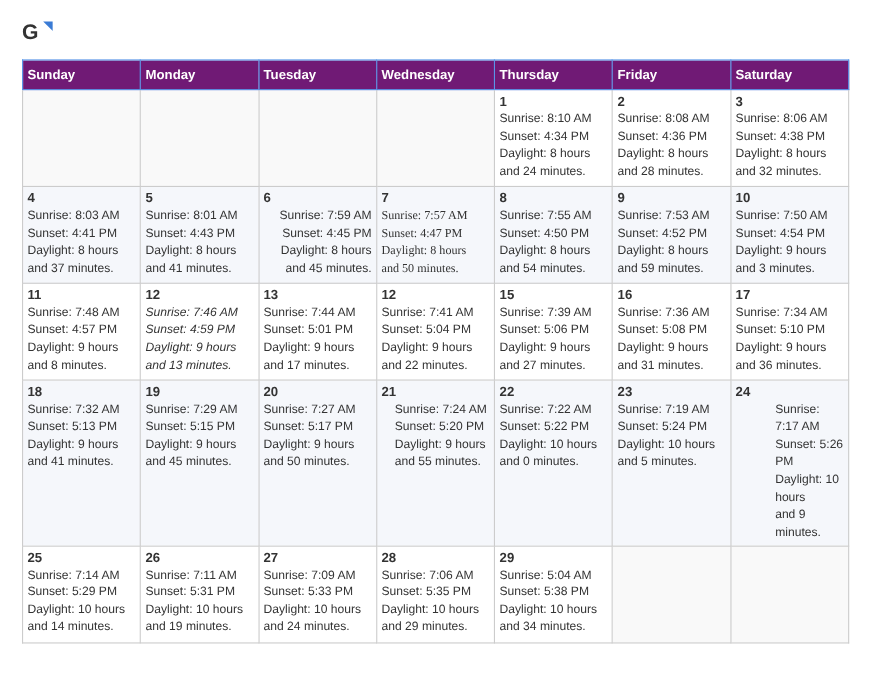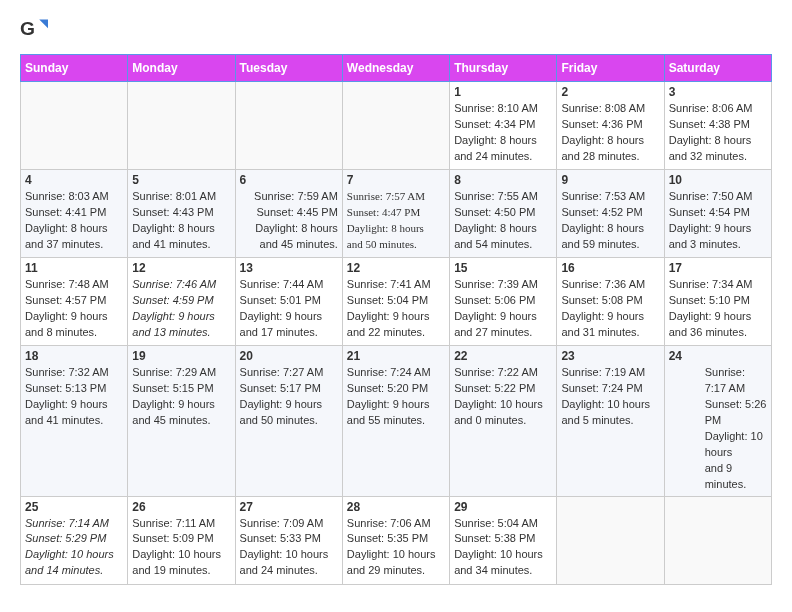--- a/index.html
+++ b/index.html
@@ -51,21 +51,21 @@
     .cal-subtitle {
       font-size: 16px;
       color: #555;
     }
     table {
       width: 100%;
       border-collapse: collapse;
       font-size: 11px;
     }
     thead tr {
-      background: #d946ef;
+      background: #701a75;
       color: #fff;
     }
     thead th {
       padding: 6px 4px;
       text-align: left;
       font-weight: bold;
       font-size: 12px;
       border: 1px solid #5a95e8;
     }
     tbody td {
@@ -274,59 +274,59 @@
         </td>
         <td>
           <span class="day-num">20</span>
           <div class="day-info" style="white-space: pre-line;">Sunrise: 7:27 AM
 Sunset: 5:17 PM
 Daylight: 9 hours
 and 50 minutes.</div>
         </td>
         <td>
           <span class="day-num">21</span>
-          <div class="day-info" style="white-space: pre-line;">Sunrise: 7:24 AM
+          <div class="day-info" style="white-space: pre-line; margin-left: 12px;">Sunrise: 7:24 AM
 Sunset: 5:20 PM
 Daylight: 9 hours
 and 55 minutes.</div>
         </td>
         <td>
           <span class="day-num">22</span>
           <div class="day-info" style="white-space: pre-line;">Sunrise: 7:22 AM
 Sunset: 5:22 PM
 Daylight: 10 hours
 and 0 minutes.</div>
         </td>
         <td>
           <span class="day-num">23</span>
           <div class="day-info" style="white-space: pre-line;">Sunrise: 7:19 AM
-Sunset: 7:24 PM
+Sunset: 5:24 PM
 Daylight: 10 hours
 and 5 minutes.</div>
         </td>
         <td>
           <span class="day-num">24</span>
           <div class="day-info" style="white-space: pre-line; margin-left: 36px;">Sunrise: 7:17 AM
 Sunset: 5:26 PM
 Daylight: 10 hours
 and 9 minutes.</div>
         </td>
       </tr>
       <tr>
         <td>
           <span class="day-num">25</span>
-          <div class="day-info" style="white-space: pre-line; font-style: italic;">Sunrise: 7:14 AM
+          <div class="day-info" style="white-space: pre-line;">Sunrise: 7:14 AM
 Sunset: 5:29 PM
 Daylight: 10 hours
 and 14 minutes.</div>
         </td>
         <td>
           <span class="day-num">26</span>
           <div class="day-info" style="white-space: pre-line;">Sunrise: 7:11 AM
-Sunset: 5:09 PM
+Sunset: 5:31 PM
 Daylight: 10 hours
 and 19 minutes.</div>
         </td>
         <td>
           <span class="day-num">27</span>
           <div class="day-info" style="white-space: pre-line;">Sunrise: 7:09 AM
 Sunset: 5:33 PM
 Daylight: 10 hours
 and 24 minutes.</div>
         </td>

